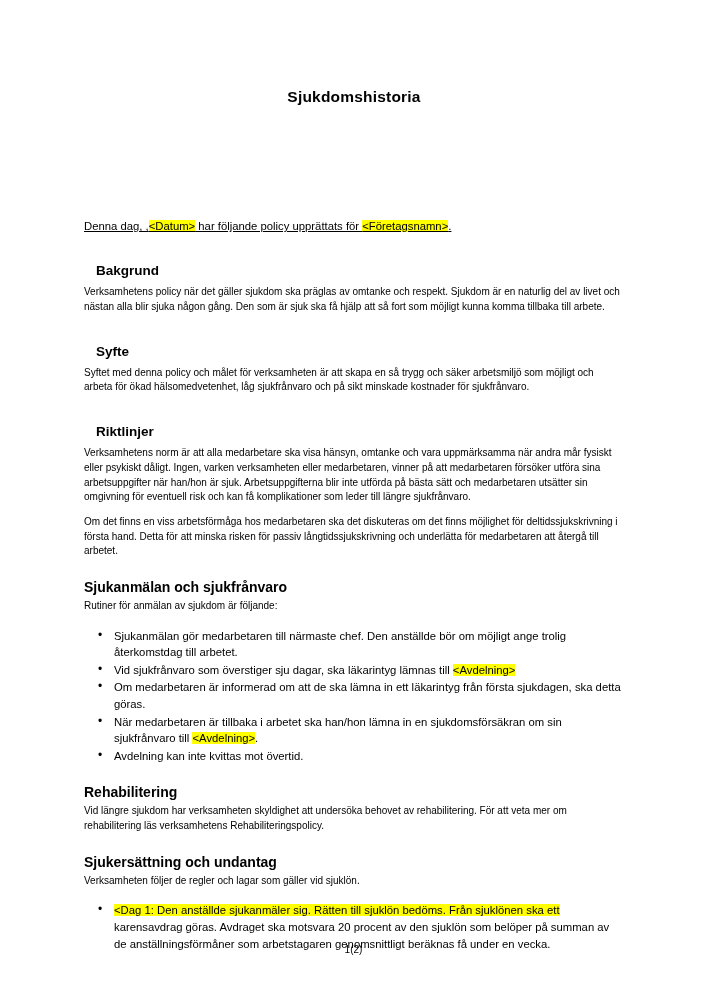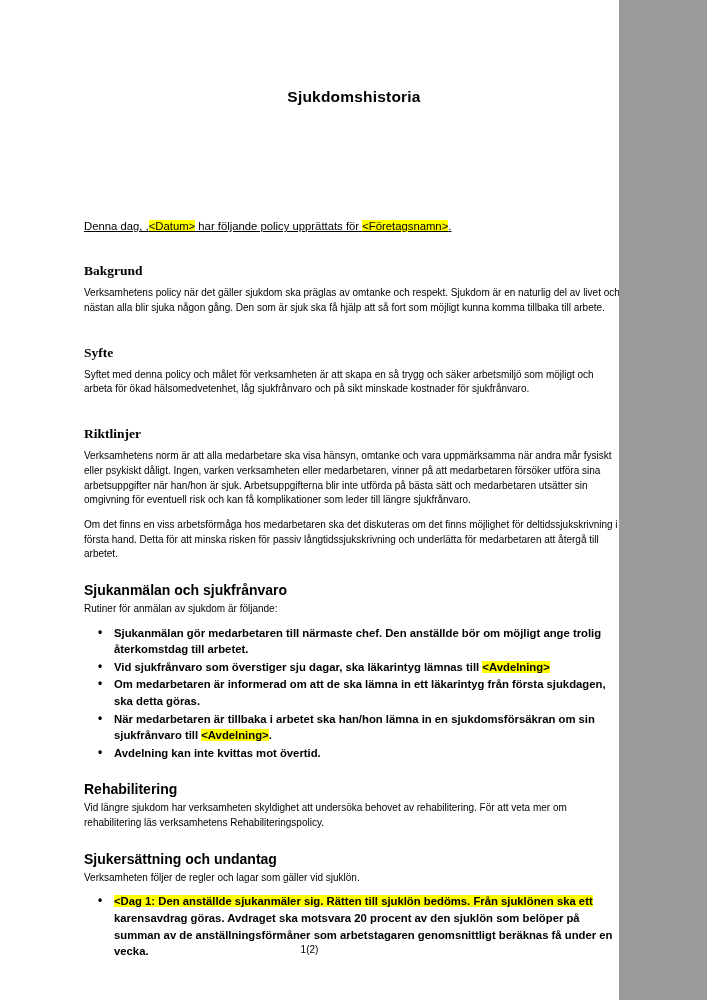--- a/index.html
+++ b/index.html
@@ -1,21 +1,21 @@
 <!DOCTYPE html>
 <html><head>
 <meta charset="utf-8">
 <style>
   html, body {
     margin: 0;
     padding: 0;
     background: #9a9a9a;
   }
   .page {
-    width: 619px;
+    width: 707px;
     height: 1000px;
     background: #ffffff;
     position: relative;
     box-sizing: border-box;
     font-family: "Liberation Sans", sans-serif;
     color: #000000;
     overflow: hidden;
   }
   .content {
     position: absolute;
@@ -32,42 +32,40 @@
   }
   .intro {
     margin-top: 112px;
     font-size: 11.3px;
     line-height: 1.45;
     text-decoration: underline;
   }
   h2.section {
     font-size: 13.5px;
     font-weight: bold;
-    margin: 29px 0 7px 0;
-    font-family: Liberation Serif, serif;
+    margin: 29px 0 7px 12px;
   }
   h3.subsection {
     font-size: 14px;
     font-weight: bold;
     margin: 20px 0 4px 0;
   }
   p.body {
     font-size: 10px;
     line-height: 1.47;
     margin: 0 0 10px 0;
     text-align: left;
   }
   p.tight {
     margin-bottom: 0;
   }
   ul.bullets {
-    margin: 8px 0 0 0;
+    margin: 14px 0 0 0;
     padding-left: 30px;
     list-style: none;
-    font-weight: bold;
   }
   ul.bullets li {
     font-size: 11.3px;
     line-height: 1.47;
     margin-bottom: 1px;
     position: relative;
     padding-left: 0;
   }
   ul.bullets li::before {
     content: "\2022";

